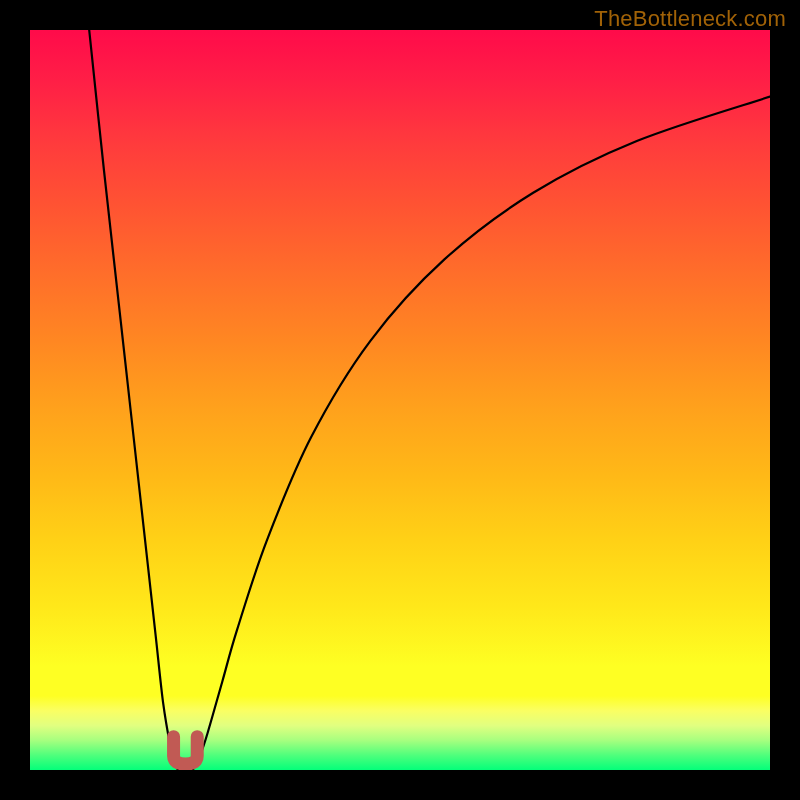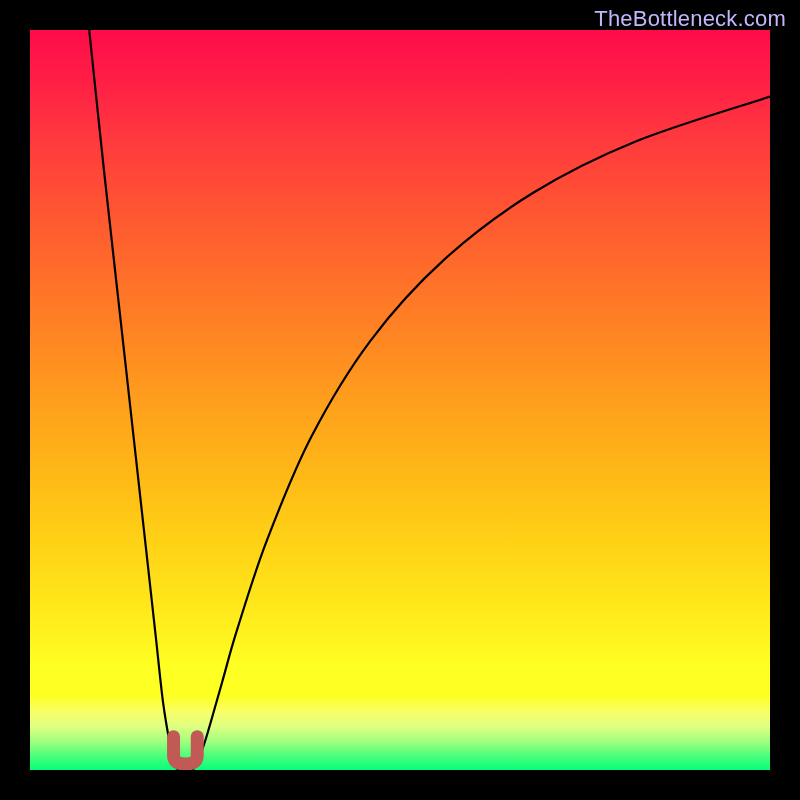--- a/index.html
+++ b/index.html
@@ -55,21 +55,21 @@
   }
   .marker {
     position: absolute;
     inset: 0;
     pointer-events: none;
   }
   .watermark {
     position: absolute;
     top: 6px;
     right: 14px;
-    color: #c4b5fd;
+    color: #a16207;
     font-size: 22px;
     font-weight: 400;
     letter-spacing: 0.2px;
     user-select: none;
   }
 </style>
 </head>
 <body>
 
 <div class="outer">

